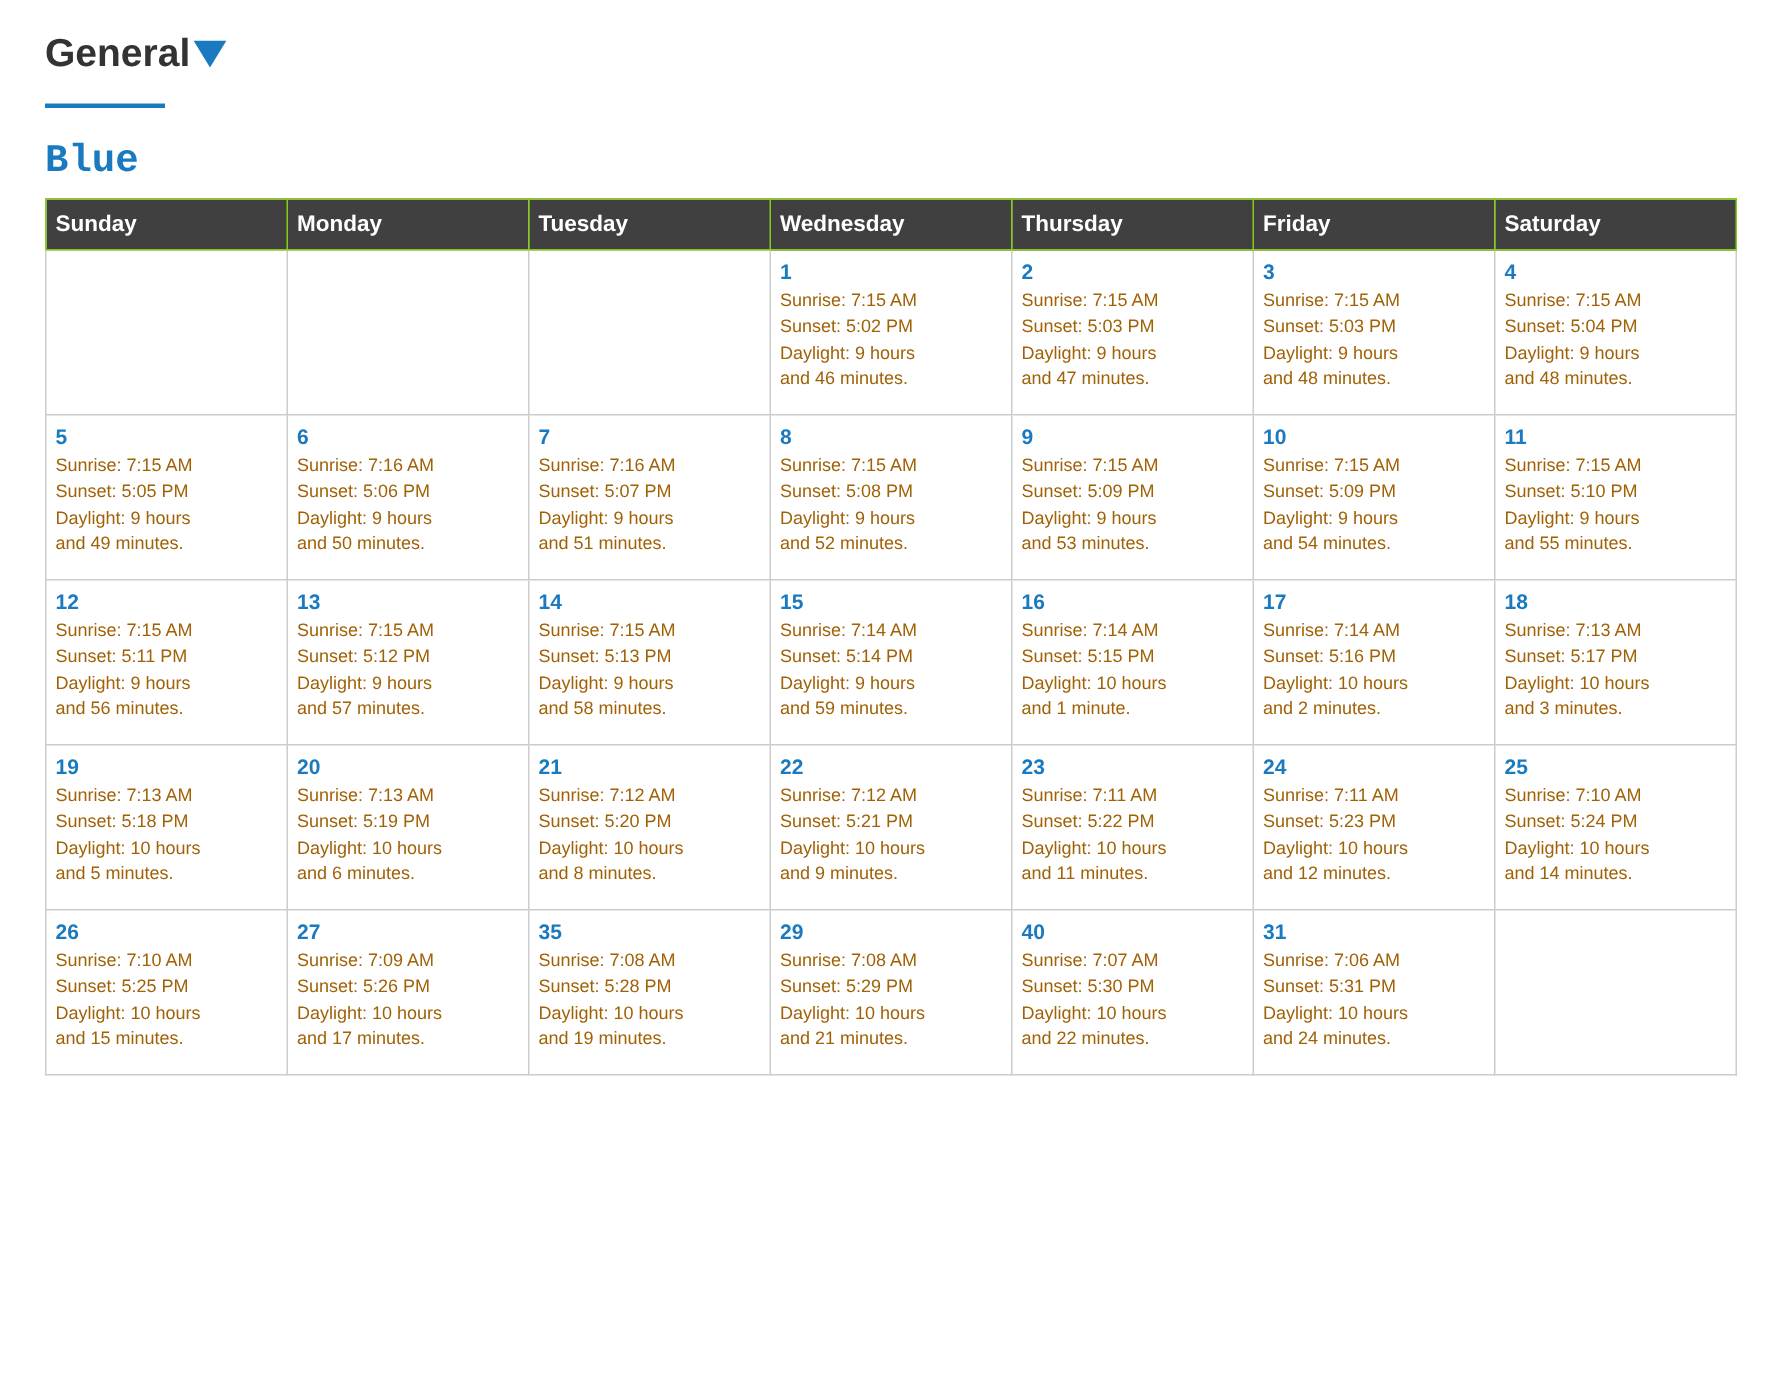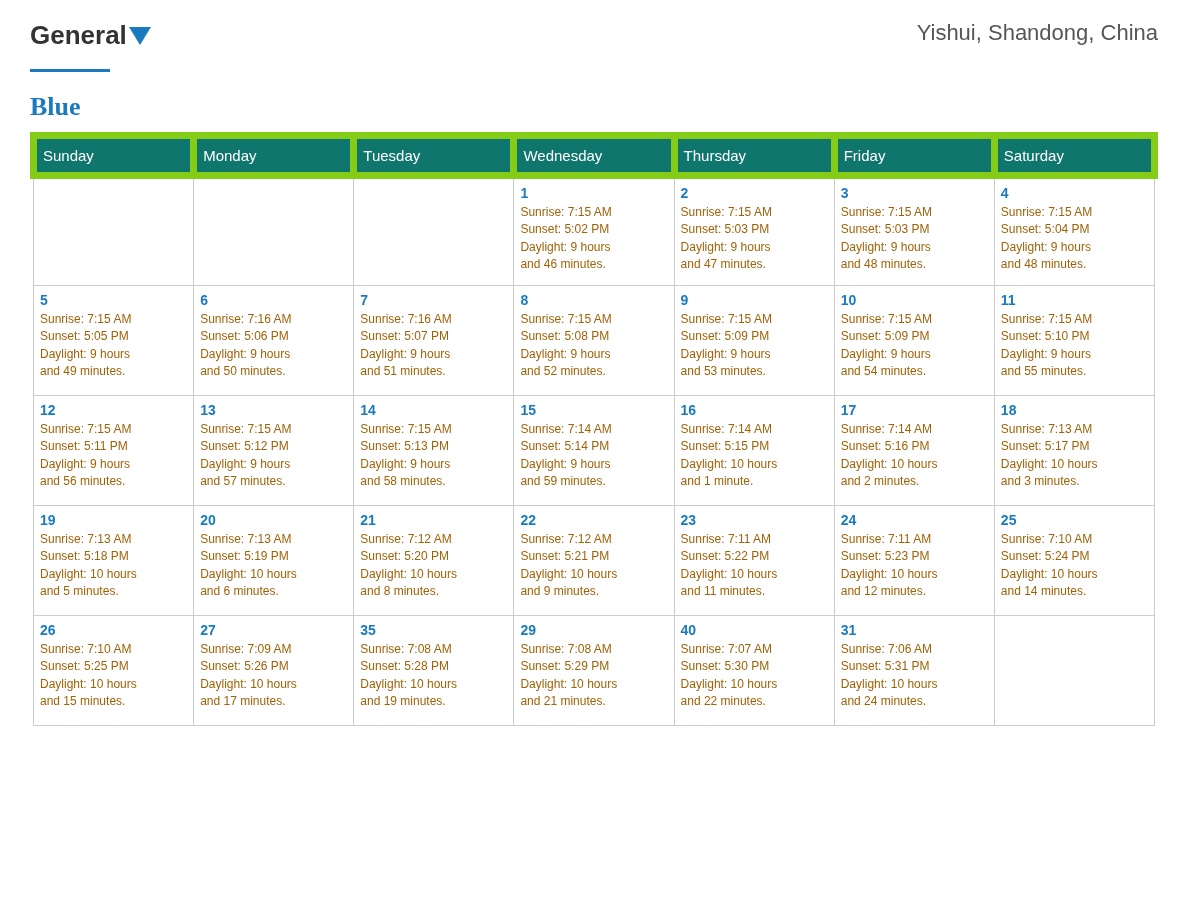--- a/index.html
+++ b/index.html
@@ -38,27 +38,27 @@
     }
     .calendar-wrapper {
       padding: 0 30px 30px 30px;
     }
     table {
       width: 100%;
       border-collapse: collapse;
       table-layout: fixed;
     }
     thead tr th {
-      background-color: #0f766e;
+      background-color: #404040;
       color: #fff;
       font-size: 15px;
-      font-weight: normal;
+      font-weight: bold;
       padding: 8px 6px;
       text-align: left;
-      border: 7px solid #84cc16;
+      border: 1px solid #84cc16;
     }
     tbody tr td {
       border: 1px solid #ccc;
       vertical-align: top;
       padding: 6px 6px 8px 6px;
       height: 110px;
       font-size: 12.5px;
       color: #333;
     }
     .day-num {
@@ -85,25 +85,24 @@
     <div style="display:flex; align-items:center;">
       <span style="font-size:26px; font-weight:bold; color:#333; font-family: Arial, sans-serif;">General</span>
       <svg width="22" height="20" viewBox="0 0 22 20" style="margin-left:2px; margin-top:2px;">
         <polygon points="0,0 22,0 11,18" fill="#1a7abf"></polygon>
       </svg>
     </div>
     <div style="display:flex; align-items:center; margin-top:-2px;">
       <div style="width: 100%; height:3px; background:#1a7abf; min-width:80px;"></div>
     </div>
     <div>
-      <span style="font-size:26px; font-weight:bold; color:#1a7abf; font-family: Liberation Serif, serif;">Blue</span>
+      <span style="font-size:26px; font-weight:bold; color:#1a7abf; font-family: Liberation Mono, monospace;">Blue</span>
     </div>
   </div>
   <div class="title-block">
-    <h2>Yishui, Shandong, China</h2>
   </div>
 </div>
 
 <div class="calendar-wrapper">
   <table>
     <thead>
       <tr>
         <th>Sunday</th>
         <th>Monday</th>
         <th>Tuesday</th>

